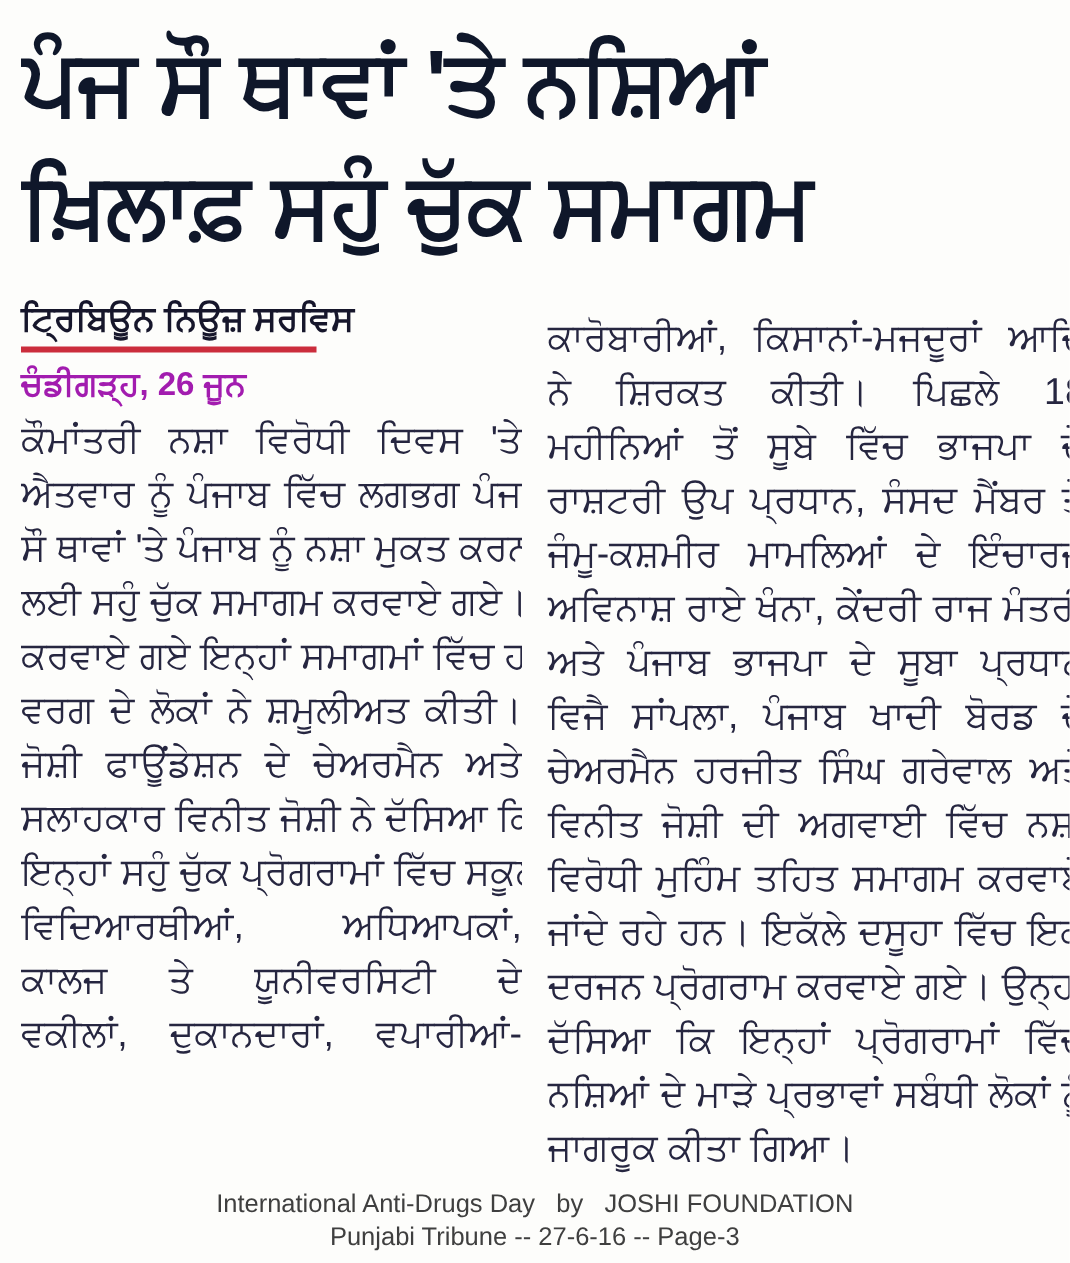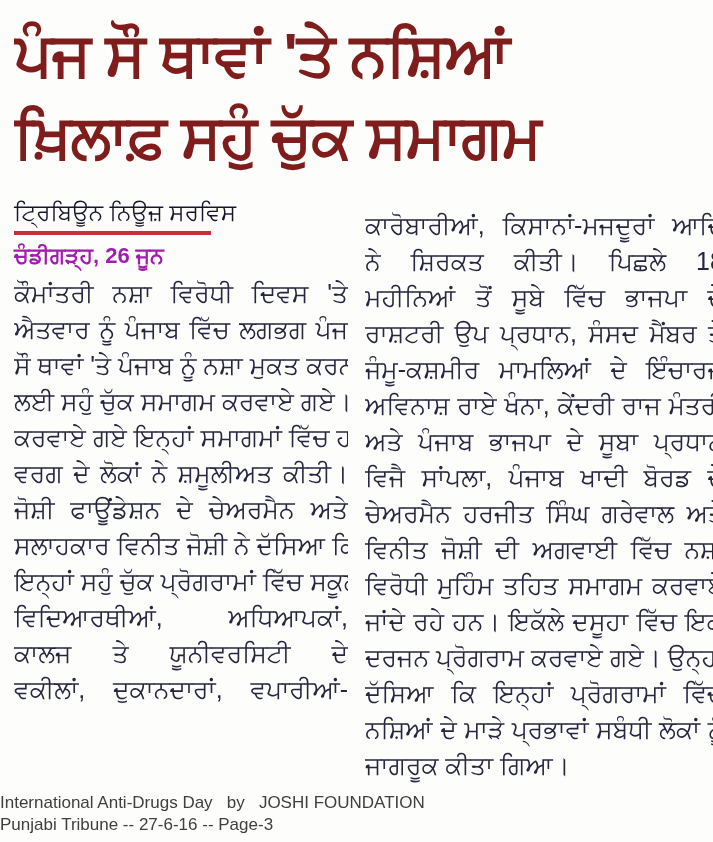--- a/index.html
+++ b/index.html
@@ -14,39 +14,39 @@
     width: 713px; height: 842px;
     background: #fdfdfb;
     padding: 8px 8px 0 14px;
     position: relative;
   }
   
   .headline {
     margin: 6px 0 0 0;
     font-size: 60px;
     font-weight: 700;
-    color: #7f1d1d;
+    color: #0f172a;
     line-height: 82px;
     letter-spacing: -1px;
     white-space: nowrap;
   }
   .headline .hl-line { display: block; height: 82px; overflow: hidden; }
   
   .columns {
     display: flex;
     gap: 17px;
     margin-top: 20px;
   }
   .col { box-sizing: border-box; }
   .col-left  { width: 334px; flex: 0 0 334px; }
   .col-right { flex: 1 1 auto; padding-top: 9px; }
   
   .byline {
     font-size: 23px;
-    font-weight: 400;
+    font-weight: 700;
     color: #16162b;
     line-height: 28px;
     white-space: nowrap;
   }
   .byline-underline {
     width: 197px; height: 4px;
     background: #cb2d3c;
     margin: 5px 0 7px 0;
   }
   .dateline {
@@ -67,20 +67,21 @@
     text-align: justify;
     text-align-last: justify;
     white-space: nowrap;
   }
   .col-right .body-line:last-child { text-align-last: left; }
   
   .footer {
     position: absolute;
     left: 0; right: 0;
     bottom: 6px;
+    text-align: center;
     color: #3f3f3f;
     font-size: 17px;
     line-height: 22px;
     font-stretch: condensed;
   }
   .footer div { white-space: pre; }
 </style>
 </head>
 <body>
 

